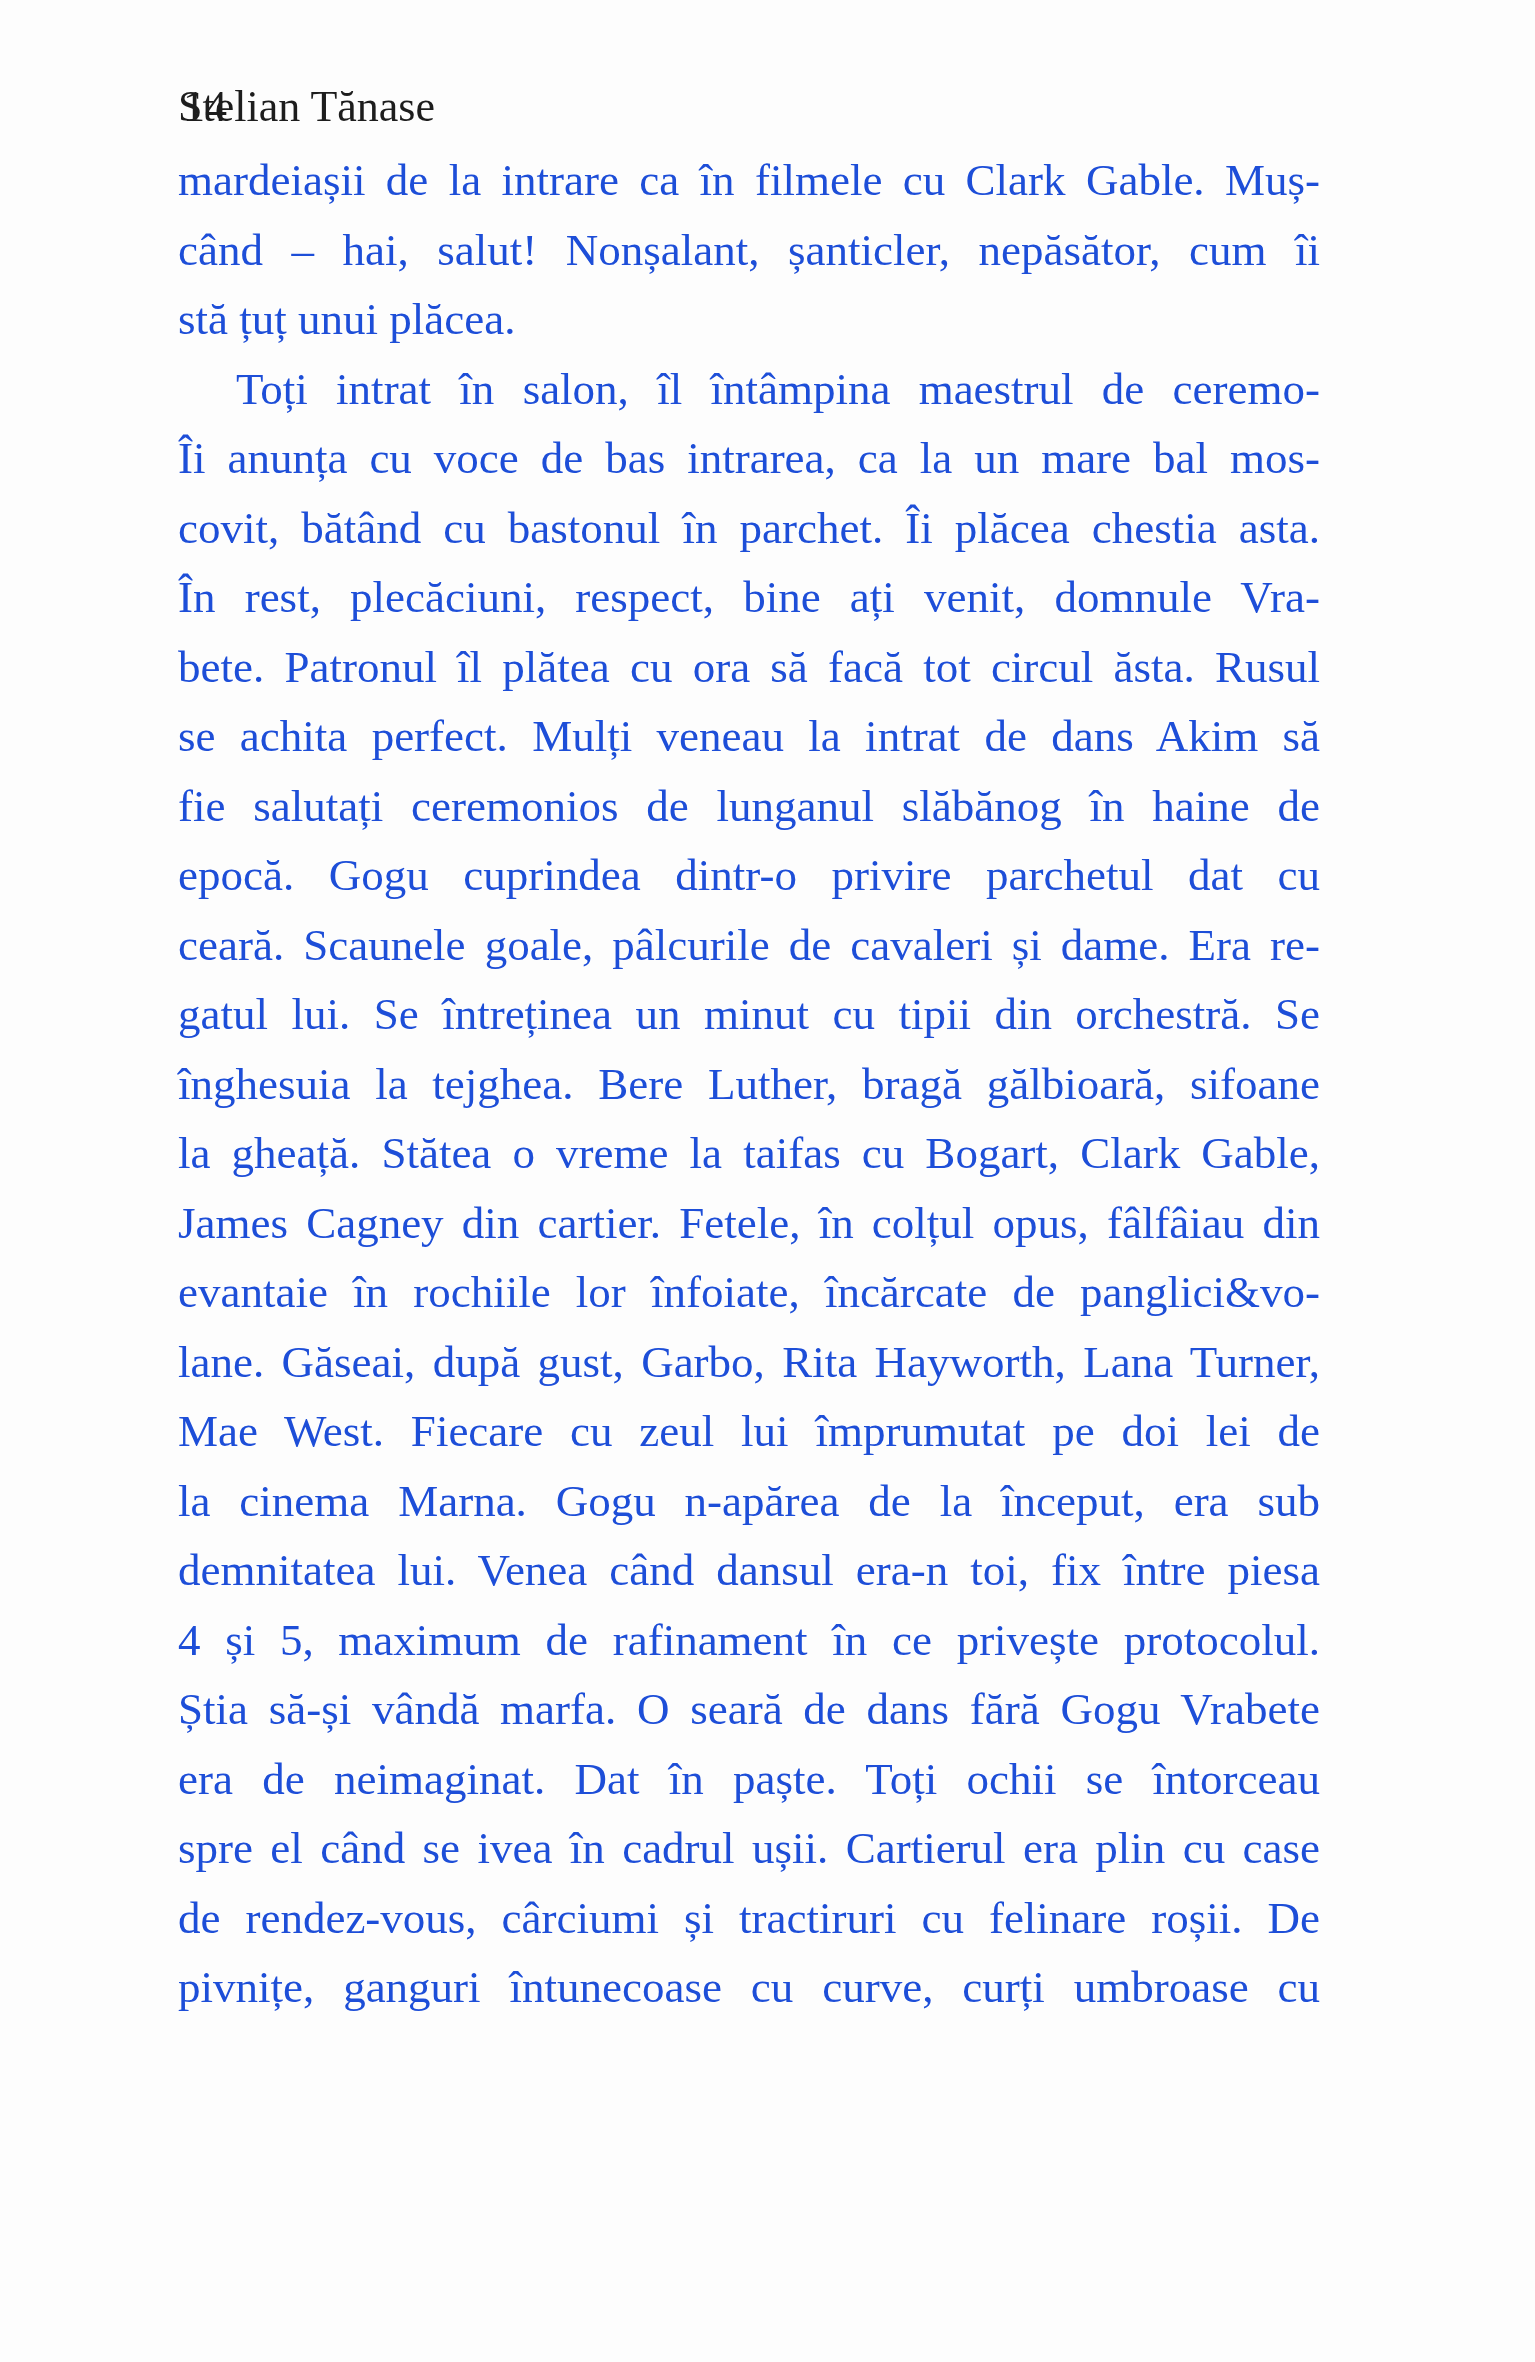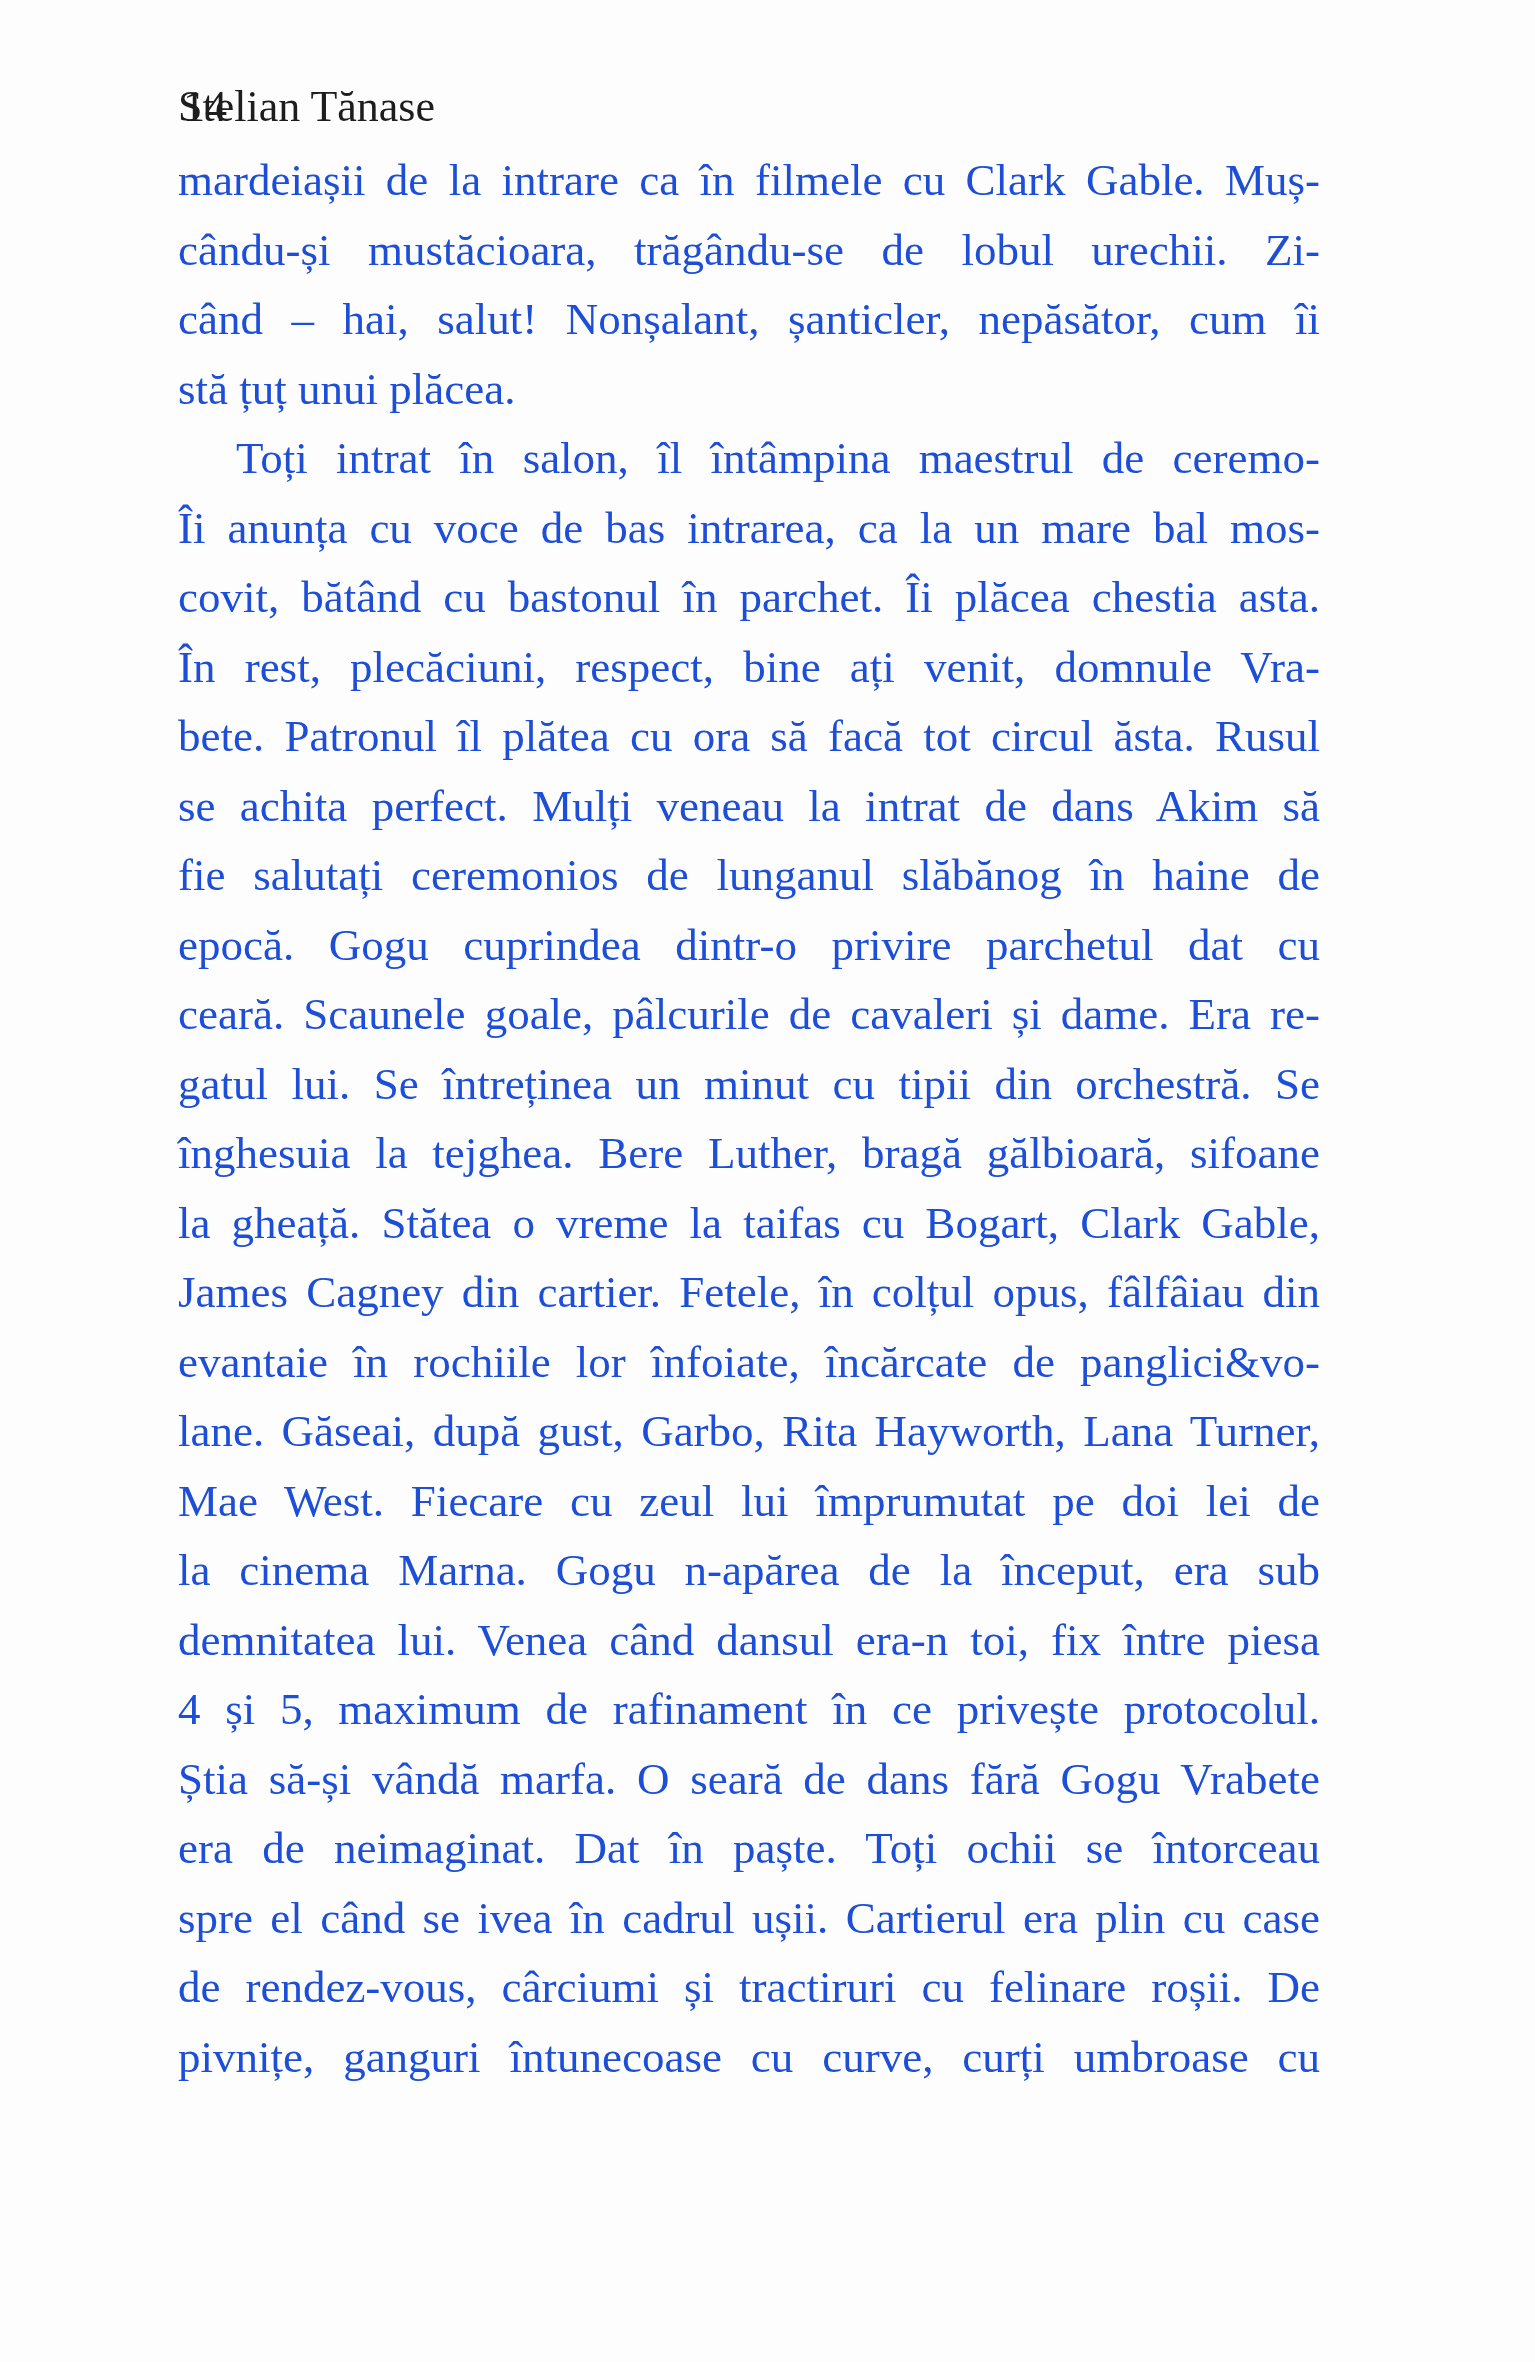--- a/index.html
+++ b/index.html
@@ -62,21 +62,20 @@
 
   <div class="header">
     <span class="pagenum">14</span>
     <span class="running">Stelian Tănase</span>
   </div>
 
   <div class="textblock">
 
     <div class="para">
       <div class="line">mardeiașii de la intrare ca în filmele cu Clark Gable. Muș-</div>
-      <div class="line">cându-și mustăcioara, trăgându-se de lobul urechii. Zi-</div>
       <div class="line">când – hai, salut! Nonșalant, șanticler, nepăsător, cum îi</div>
       <div class="line end">stă țuț unui plăcea.</div>
     </div>
 
     <div class="para">
       <div class="line indent">Toți intrat în salon, îl întâmpina maestrul de ceremo-</div>
       <div class="line">Îi anunța cu voce de bas intrarea, ca la un mare bal mos-</div>
       <div class="line">covit, bătând cu bastonul în parchet. Îi plăcea chestia asta.</div>
       <div class="line">În rest, plecăciuni, respect, bine ați venit, domnule Vra-</div>
       <div class="line">bete. Patronul îl plătea cu ora să facă tot circul ăsta. Rusul</div>

